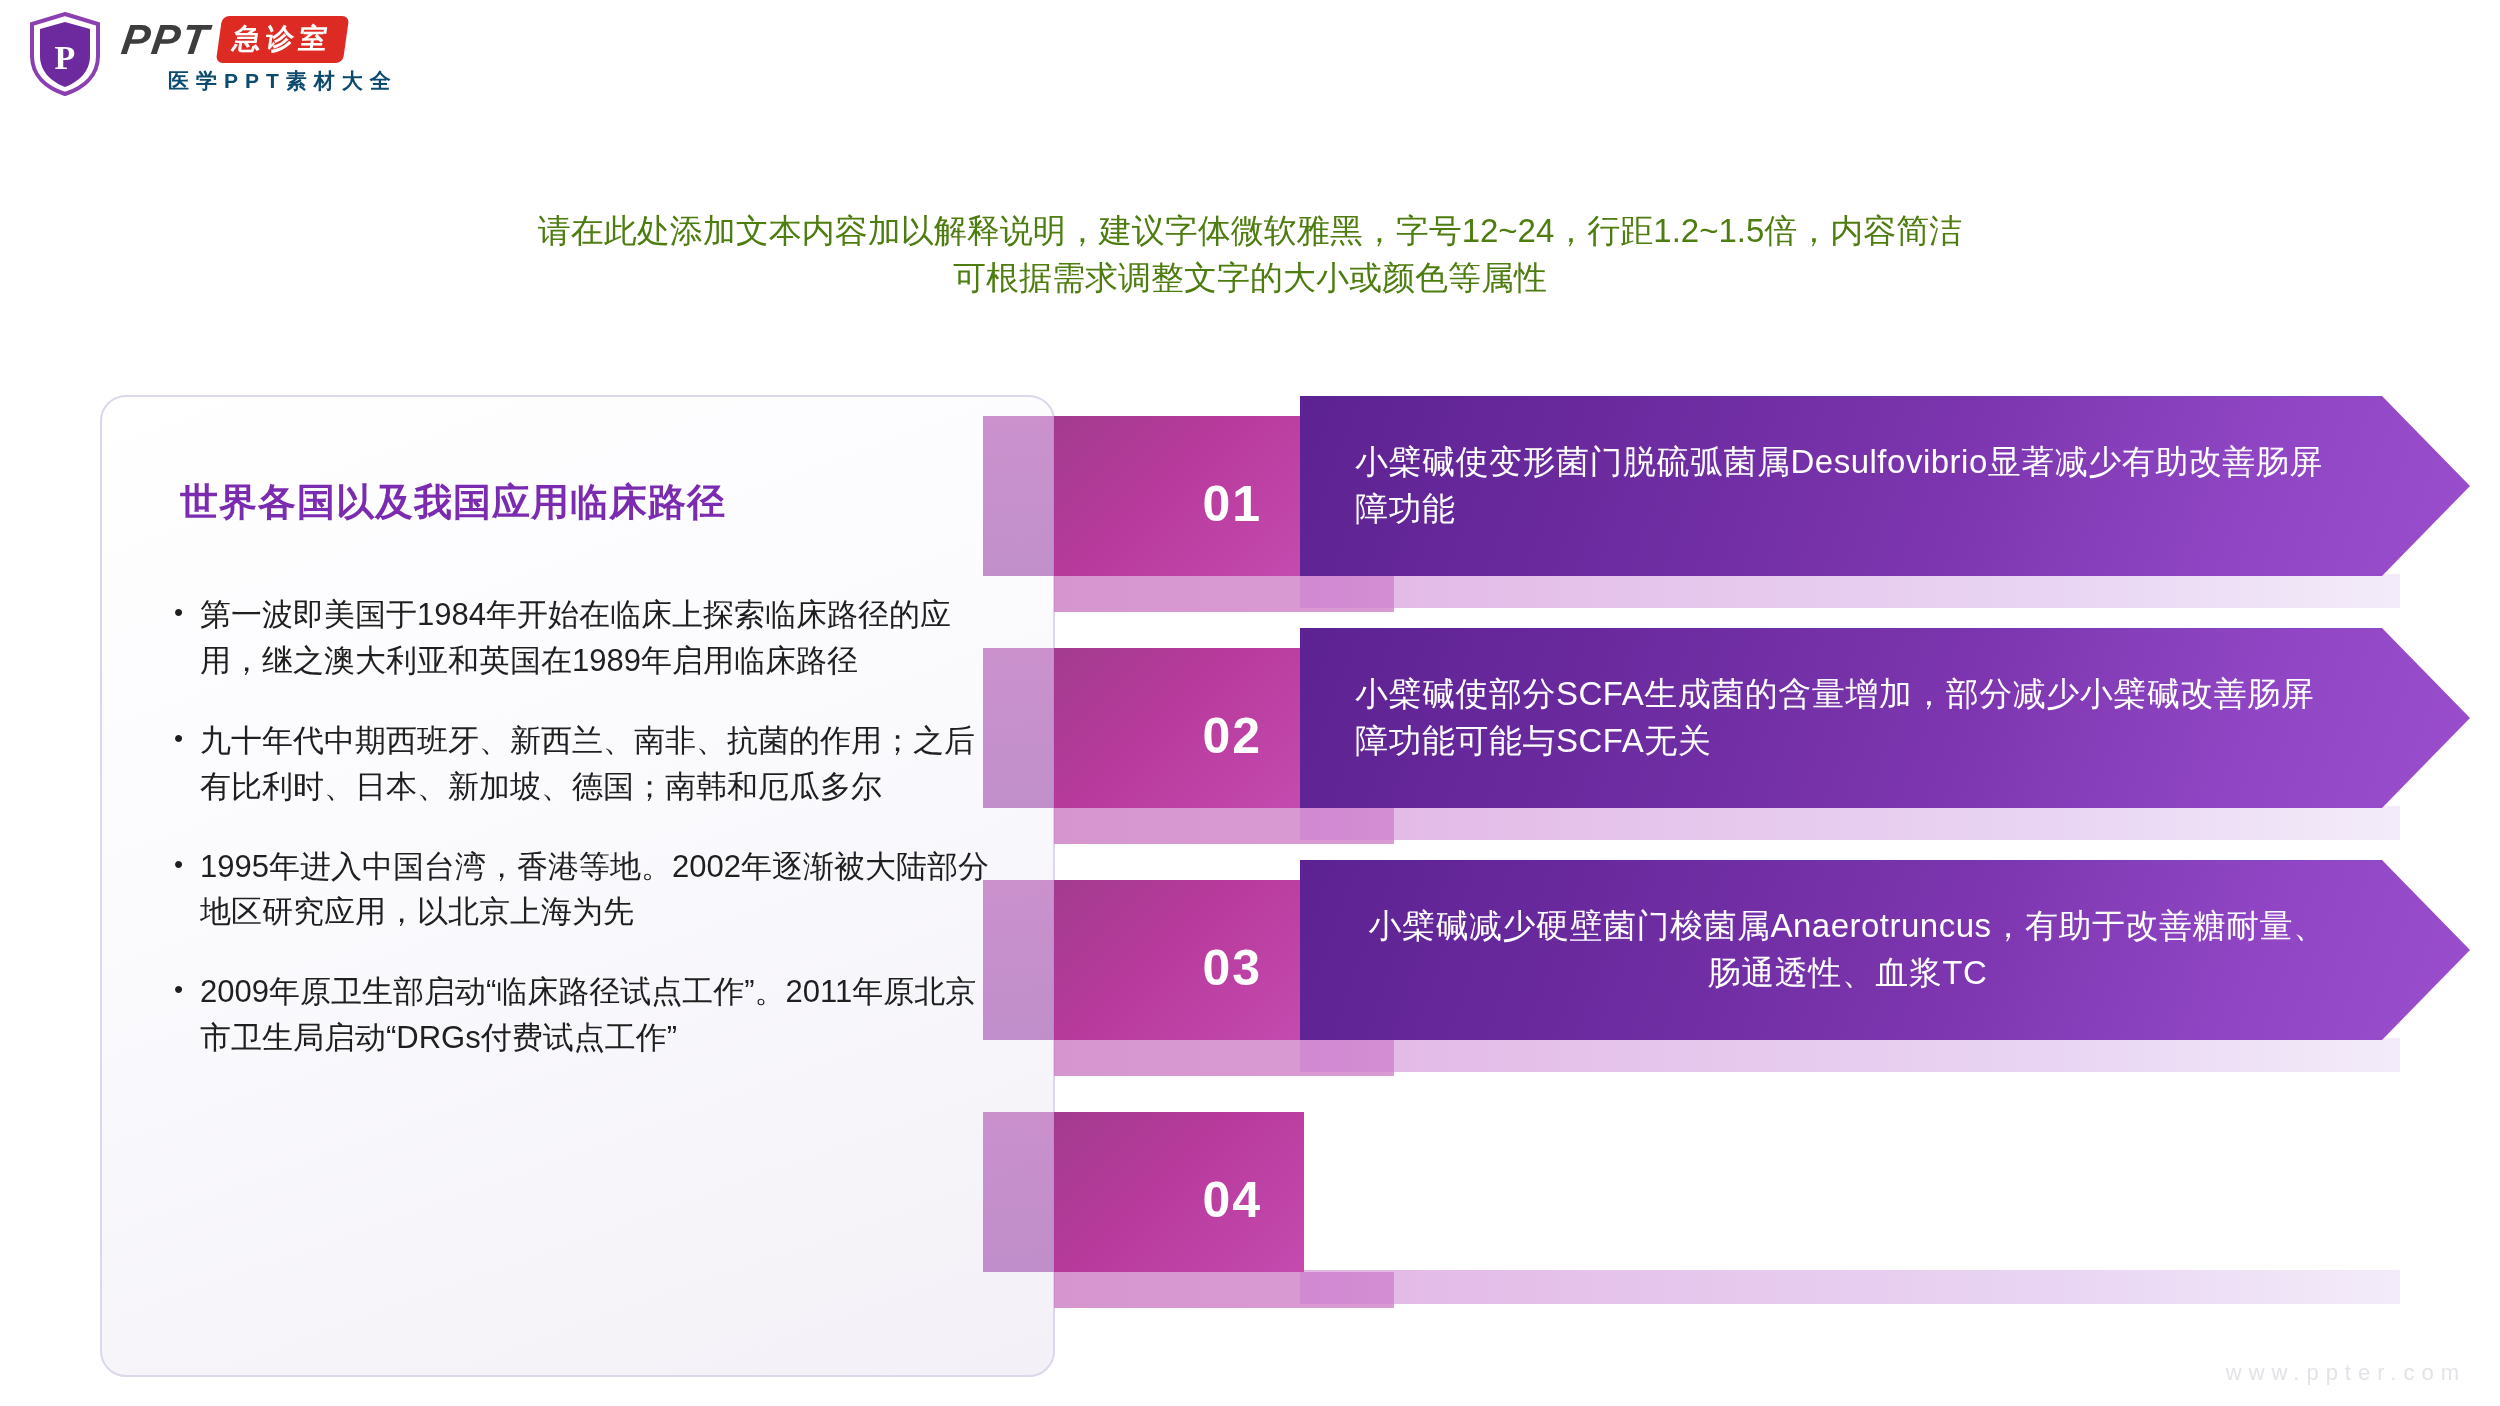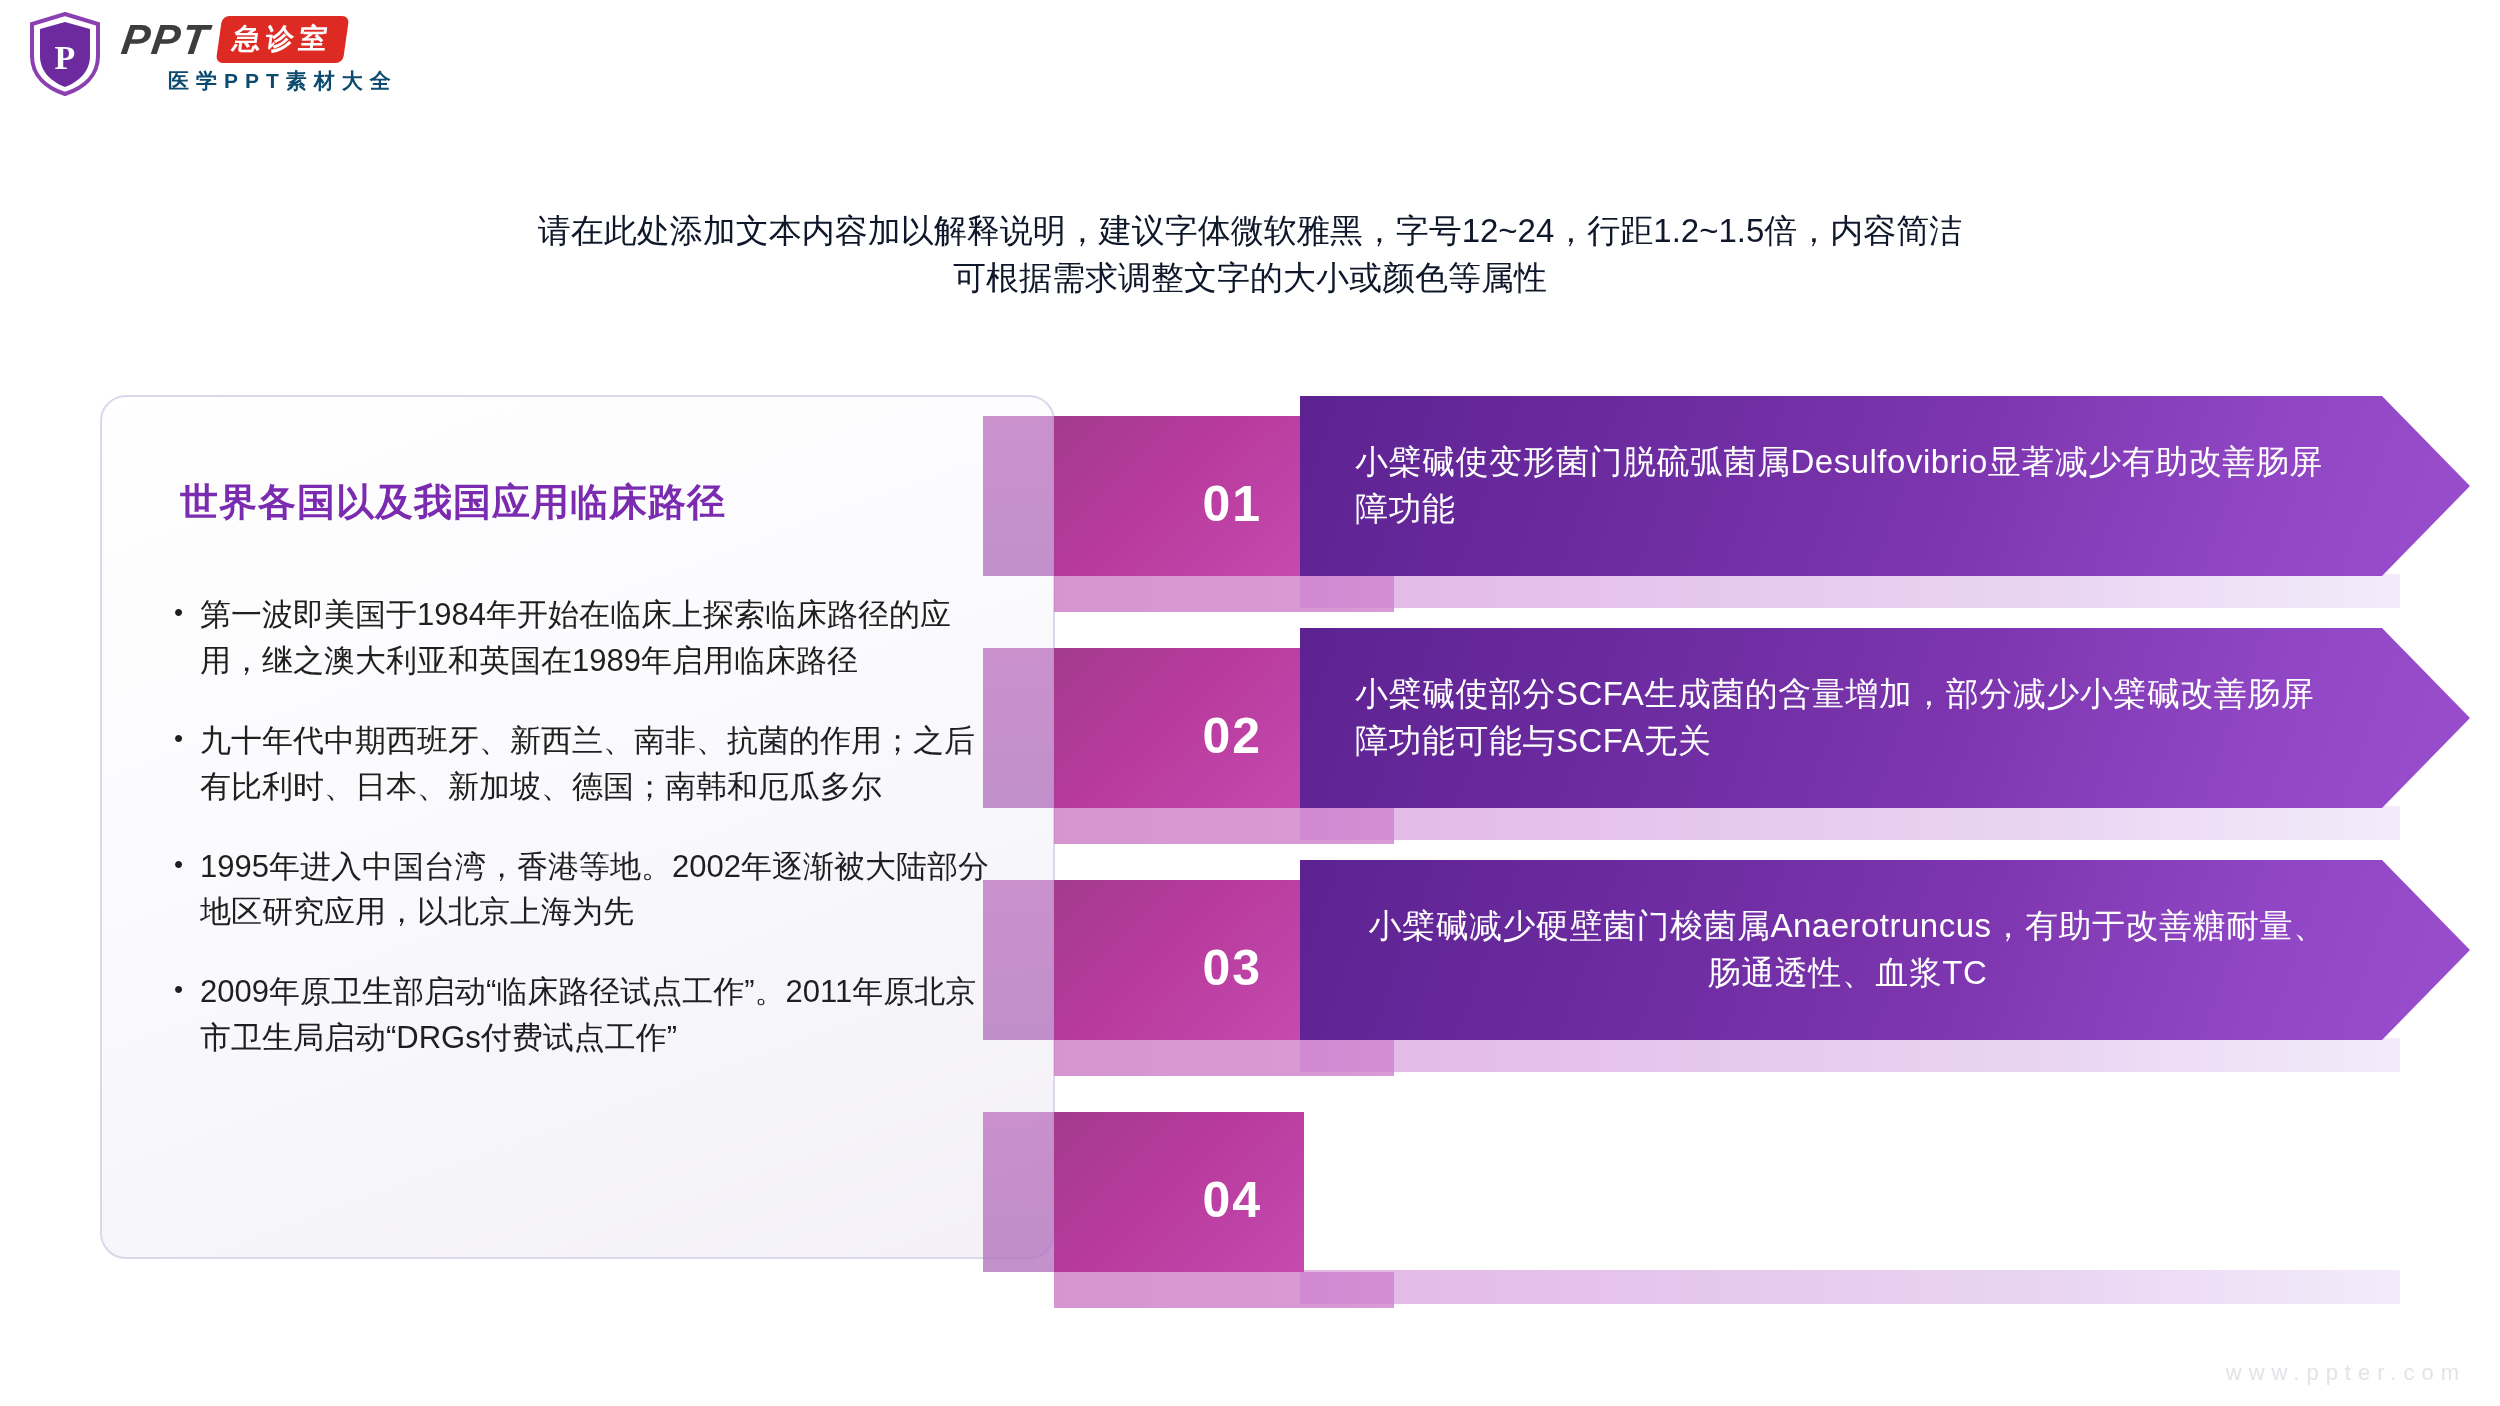--- a/index.html
+++ b/index.html
@@ -60,29 +60,29 @@
     font-weight: bold;
     color: #434343;
     letter-spacing: 4px;
   }
   .subtitle {
     position: absolute;
     left: 0; right: 0; top: 208px;
     text-align: center;
     font-size: 33px;
     line-height: 1.42;
-    color: #0f172a;
+    color: #4d7c0f;
   }
   .subtitle div { white-space: pre; }
 
   
   .left-panel {
     position: absolute;
     left: 100px; top: 395px;
-    width: 955px; height: 864px;
+    width: 955px; height: 982px;
     border: 2px solid #ddd7ec;
     border-radius: 26px;
     background: linear-gradient(160deg, #ffffff 0%, #fbfafd 40%, #f3f1f7 100%);
     text-decoration: underline;
   }
   .panel-heading {
     position: absolute;
     left: 78px; top: 80px;
     font-size: 38px;
     font-weight: bold;

